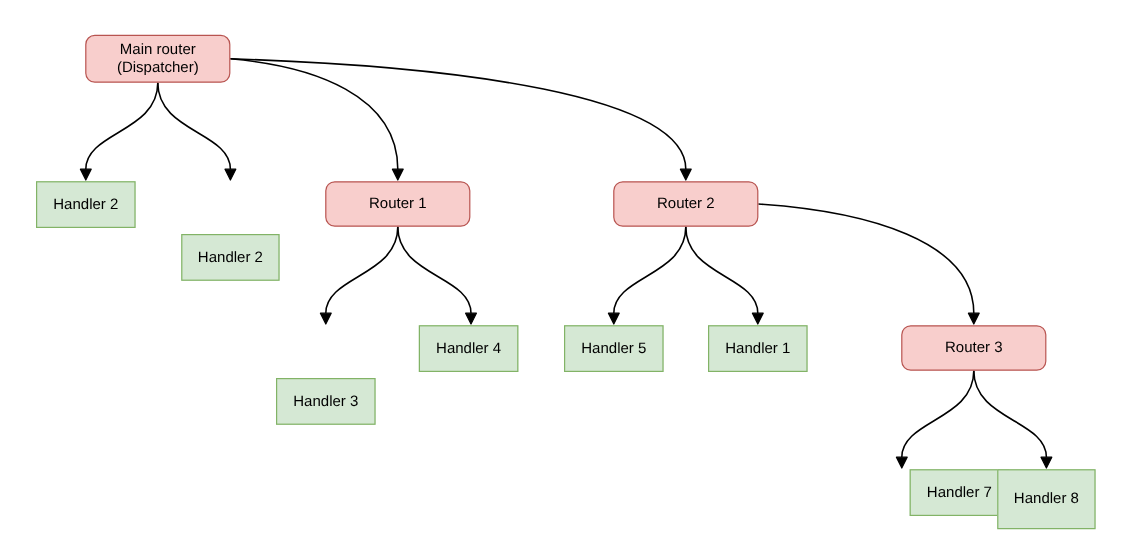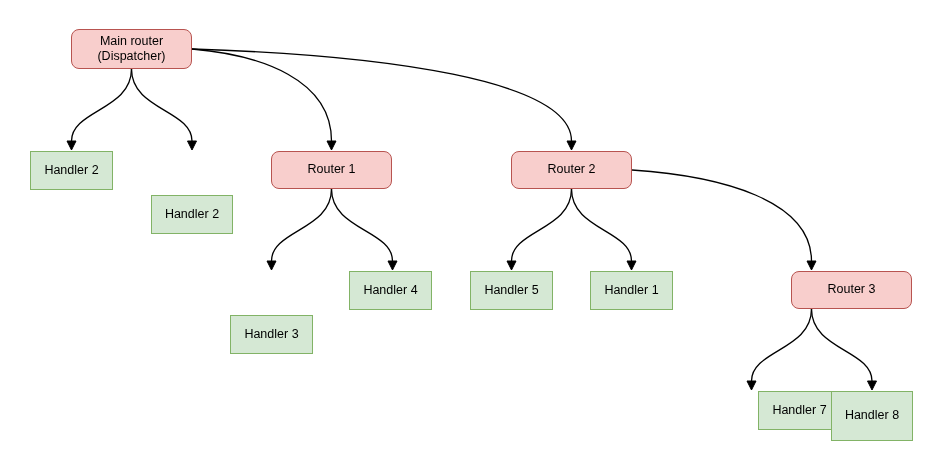--- a/index.html
+++ b/index.html
@@ -100,21 +100,21 @@
       </div>
       <div class="node handler" style="left: 349px; top: 271px; width: 83px; height: 39px;">
         <div>Handler 4</div>
       </div>
       <div class="node handler" style="left: 470px; top: 271px; width: 83px; height: 39px; text-align: center;">
         <div>Handler 5</div>
       </div>
       <div class="node handler" style="left: 590px; top: 271px; width: 83px; height: 39px;">
         <div>Handler 1</div>
       </div>
-      <div class="node router" style="left: 751px; top: 271px; width: 121px; height: 38px; margin-left: 40px;">
+      <div class="node router" style="left: 751px; top: 271px; width: 121px; height: 38px;">
         <div>Router 3</div>
       </div>
       <div class="node handler" style="left: 710px; top: 391px; width: 83px; height: 39px; margin-left: 48px;">
         <div>Handler 7</div>
       </div>
       <div class="node handler" style="left: 831px; top: 391px; width: 82px; height: 50px;">
         <div>Handler 8</div>
       </div>
     </div>
 </div>

